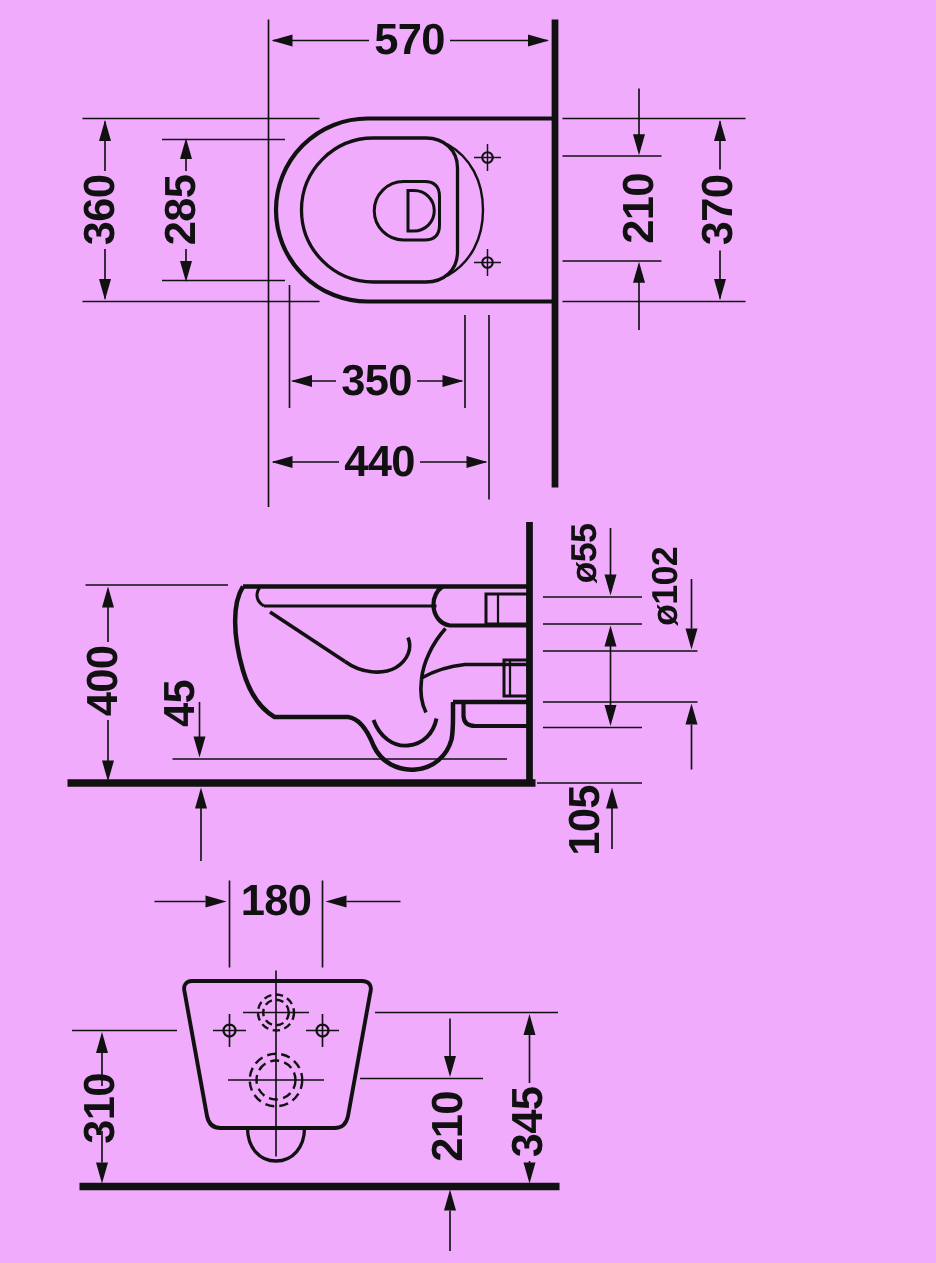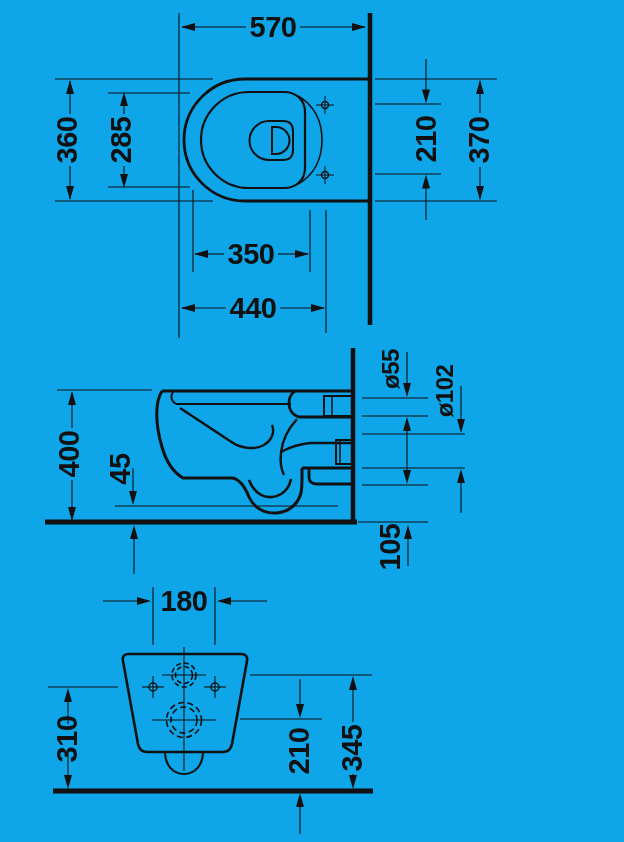--- a/index.html
+++ b/index.html
@@ -1,16 +1,16 @@
 <!DOCTYPE html>
 <html><head>
 <meta charset="utf-8">
 <style>
   html,body{margin:0;padding:0;background:#fff;}
-  .stage{width:624px;height:842px;background:#0ea5e9;position:relative;font-family:"Liberation Sans",sans-serif;}
+  .stage{width:624px;height:842px;background:#f0abfc;position:relative;font-family:"Liberation Sans",sans-serif;}
   svg{display:block;}
   .dimtext{font-family:"Liberation Sans",sans-serif;font-weight:bold;fill:#111;letter-spacing:-0.5px;}
   .big{font-size:29px;}
   .small{font-size:24px;}
 </style>
 </head>
 <body>
 
 <div class="stage">
 <svg width="624" height="842" viewBox="0 0 624 842">

